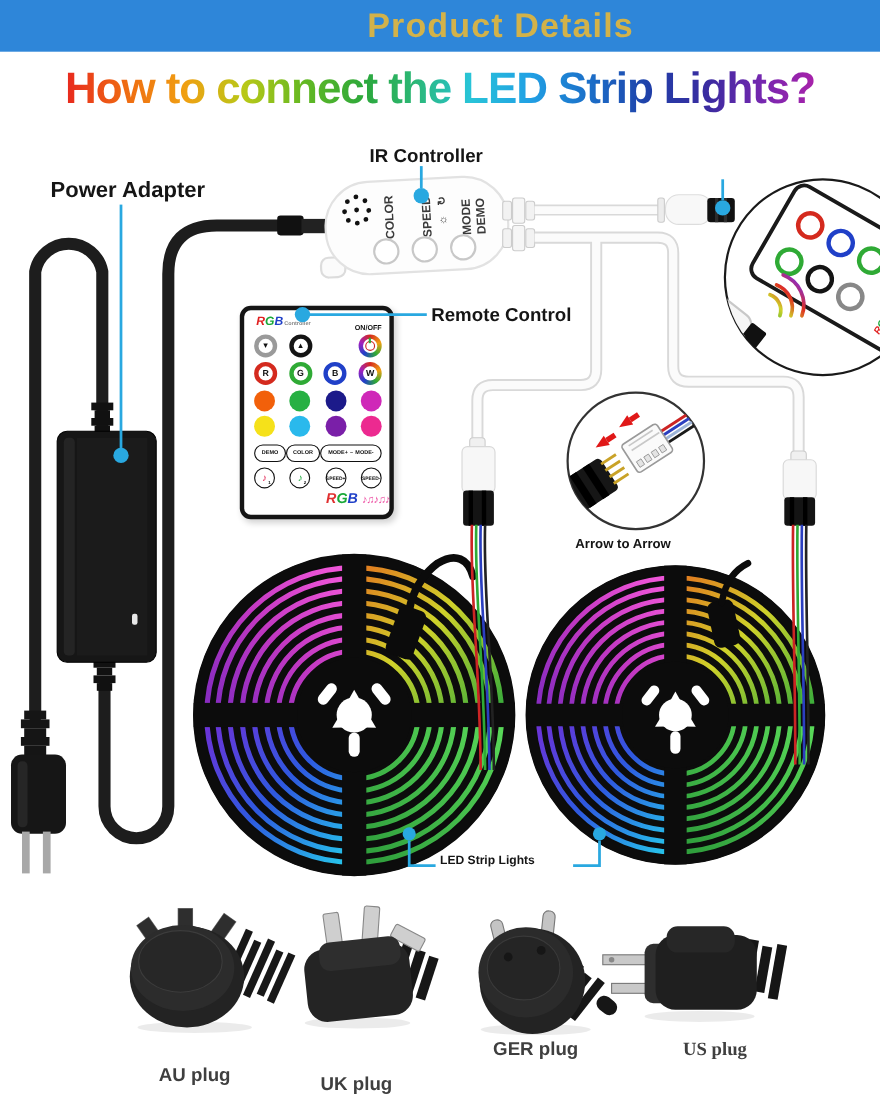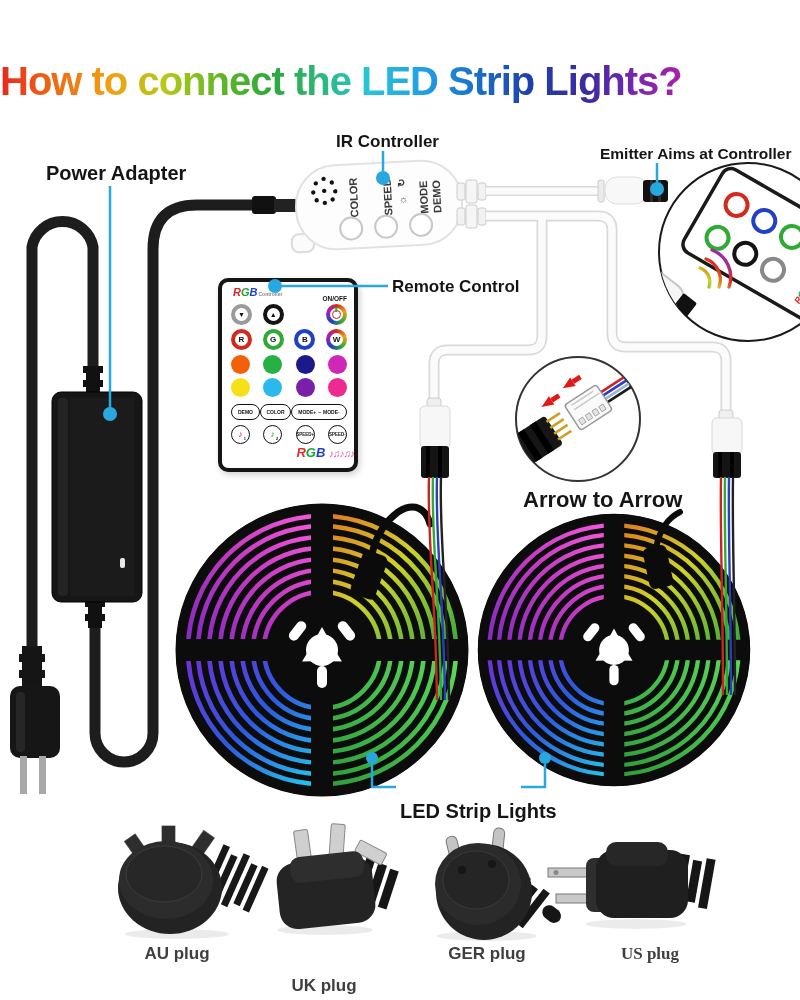--- a/index.html
+++ b/index.html
@@ -6,34 +6,34 @@
   .page{position:relative;width:800px;height:1000px;background:#fff;overflow:hidden;}
   svg{display:block;}
   .layer{position:absolute;left:0;top:0;width:800px;height:1000px;}
   .main-svg{z-index:1;}
   .overlay-svg{z-index:5;pointer-events:none;}
 
   
   .banner{position:absolute;left:0;top:0;width:800px;height:47px;background:#2e86d9;z-index:2;
           display:flex;align-items:center;justify-content:center;}
   .banner-title{color:#d2b24a;font-size:31px;font-weight:bold;letter-spacing:1px;padding-left:110px;}
-  .heading{position:absolute;left:0;top:47px;width:800px;height:68px;z-index:2;display:flex;align-items:center;justify-content:flex-start;}
+  .heading{position:absolute;left:0;top:47px;width:800px;height:68px;z-index:2;display:flex;align-items:center;justify-content:center;}
   .heading span{
     font-size:40px;font-weight:bold;letter-spacing:-1px;white-space:nowrap;
     background:linear-gradient(90deg,#e8281e 0%,#ef6a12 8%,#f0a012 16%,#b8c818 24%,#62b822 32%,#2ca83c 40%,#2bb87a 47%,#28c4d8 54%,#21a0e4 62%,#1b6ec8 70%,#1f3fa8 78%,#3c2ba0 86%,#7627b0 93%,#a822aa 100%);
     -webkit-background-clip:text;background-clip:text;color:transparent;}
 
   
   .lbl{position:absolute;font-weight:bold;color:#151515;z-index:6;white-space:nowrap;font-size:16px;}
   .lbl-pa{left:46px;top:162px;font-size:20px;}
   .lbl-ir{left:336px;top:132px;font-size:17px;}
   .lbl-em{left:600px;top:145px;font-size:15.5px;}
   .lbl-rc{left:392px;top:277px;font-size:17px;}
-  .lbl-aa{left:523px;top:487px;font-size:22px;}
-  .lbl-led{left:400px;top:776px;font-size:20px;margin-top:24px;}
+  .lbl-aa{left:523px;top:487px;font-size:12px;}
+  .lbl-led{left:400px;top:776px;font-size:11px;}
   .plug-lbl{color:#3f3f3f;font-size:17px;transform:translateX(-50%);}
 
   
   .remote{position:absolute;left:218px;top:278px;width:132px;height:186px;background:#fff;
           border:4px solid #151515;border-radius:10px;z-index:3;box-shadow:2px 3px 6px rgba(0,0,0,.18);}
   .r-brand{position:absolute;left:11px;top:4px;font-style:italic;font-weight:bold;font-size:11px;letter-spacing:0;}
   .br.r{color:#e02020;} .br.g{color:#18a838;} .br.b{color:#2040c8;}
   .br-suffix{font-size:5px;color:#888;font-style:normal;margin-left:1px;}
   .r-onoff{position:absolute;right:7px;top:13px;font-size:6.5px;font-weight:bold;color:#111;}
   .r-row{position:absolute;left:9px;right:7px;display:flex;justify-content:space-between;align-items:center;height:22px;}
@@ -435,31 +435,33 @@
       </g>
       <rect x="548" y="868" width="42" height="9" fill="#c9c9c9" stroke="#777"></rect>
       <rect x="556" y="894" width="36" height="9" fill="#c9c9c9" stroke="#777"></rect>
       <circle cx="556" cy="872.5" r="2.5" fill="#888"></circle>
       <rect x="586" y="858" width="26" height="54" rx="8" fill="#2e2e2e"></rect>
       <rect x="596" y="850" width="92" height="68" rx="18" fill="#1f1f1f"></rect>
       <rect x="606" y="842" width="62" height="24" rx="10" fill="#272727"></rect>
     </g>
   </svg>
 
+  <div class="banner">
+    <span class="banner-title">Product  Details</span>
+  </div>
   <div class="heading">
     <span>How to connect the LED Strip Lights?</span>
   </div>
 
   <div class="lbl lbl-pa">Power Adapter</div>
   <div class="lbl lbl-ir">IR Controller</div>
-  <div class="lbl lbl-em">Emitter Aims at Controller</div>
   <div class="lbl lbl-rc">Remote Control</div>
   <div class="lbl lbl-aa">Arrow to Arrow</div>
   <div class="lbl lbl-led">LED Strip Lights</div>
-  <div class="lbl plug-lbl" style="left:177px;top:944px;">AU plug</div>
+  <div class="lbl plug-lbl" style="left:177px;top:968px;">AU plug</div>
   <div class="lbl plug-lbl" style="left:324px;top:944px;margin-top:32px;">UK plug</div>
   <div class="lbl plug-lbl" style="left:487px;top:944px;">GER plug</div>
   <div class="lbl plug-lbl" style="left:650px;top:944px;font-family:Liberation Serif, serif;">US plug</div>
 
   <div class="remote">
     <div class="r-brand">
       <span class="br r">R</span><span class="br g">G</span><span class="br b">B</span><span class="br-suffix">Controller</span>
     </div>
     <div class="r-onoff">ON/OFF</div>
 

